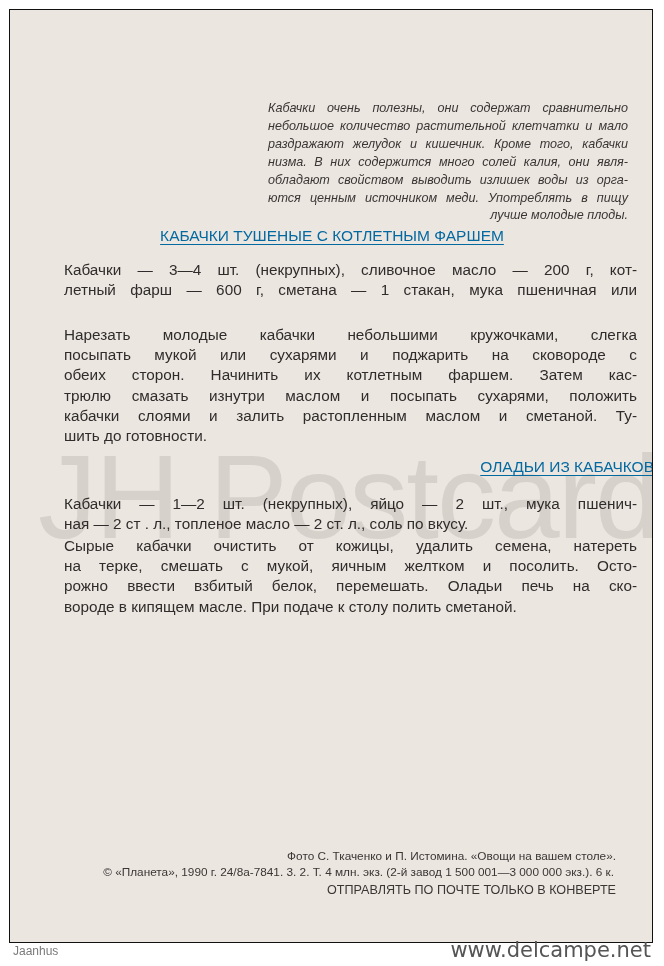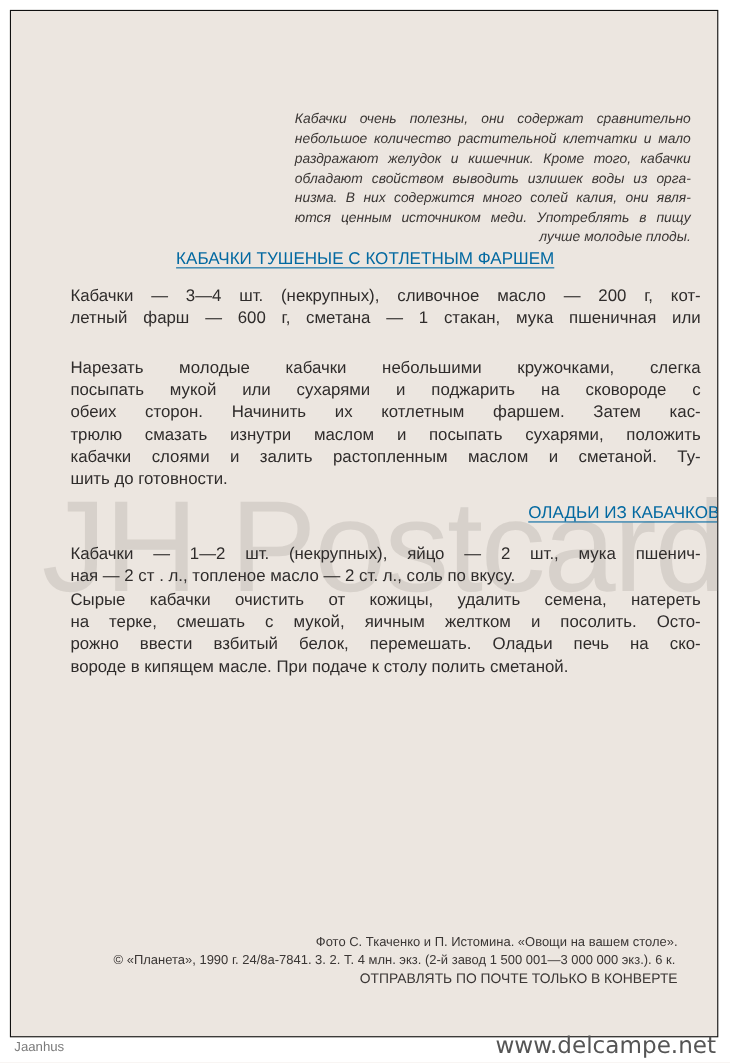--- a/index.html
+++ b/index.html
@@ -58,22 +58,22 @@
 </head>
 <body>
 
 <div class="card">
   <div class="watermark">JH Postcards</div>
 
   <div class="intro">
     <span class="line">Кабачки очень полезны, они содержат сравнительно</span>
     <span class="line">небольшое количество растительной клетчатки и мало</span>
     <span class="line">раздражают желудок и кишечник. Кроме того, кабачки</span>
+    <span class="line">низма. В них содержится много солей калия, они явля-</span>
     <span class="line">обладают свойством выводить излишек воды из орга-</span>
-    <span class="line">низма. В них содержится много солей калия, они явля-</span>
     <span class="line">ются ценным источником меди. Употреблять в пищу</span>
     <span class="line last">лучше молодые плоды.</span>
   </div>
 
   <div class="title t1">КАБАЧКИ ТУШЕНЫЕ С КОТЛЕТНЫМ ФАРШЕМ</div>
 
   <div class="para p1">
     <span class="line">Кабачки — 3—4 шт. (некрупных), сливочное масло — 200 г, кот-</span>
     <span class="line">летный фарш — 600 г, сметана — 1 стакан, мука пшеничная или</span>
   </div>

